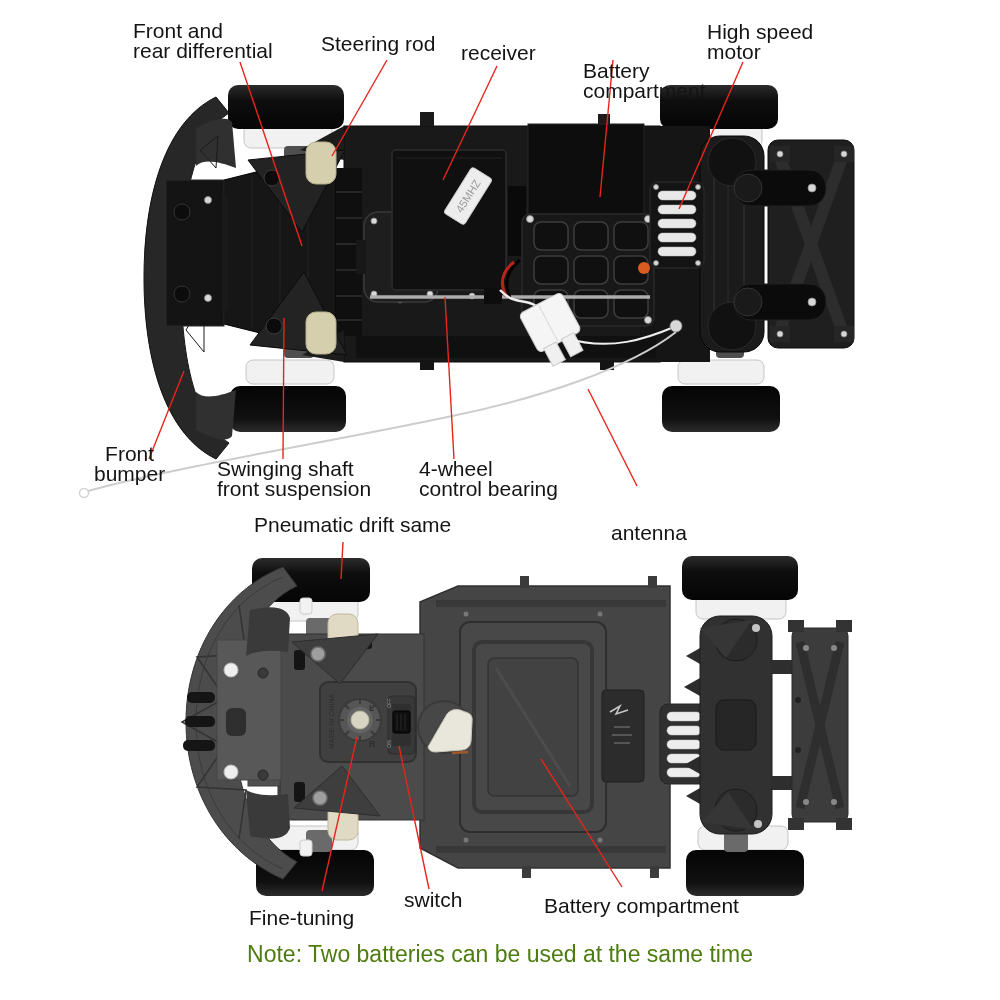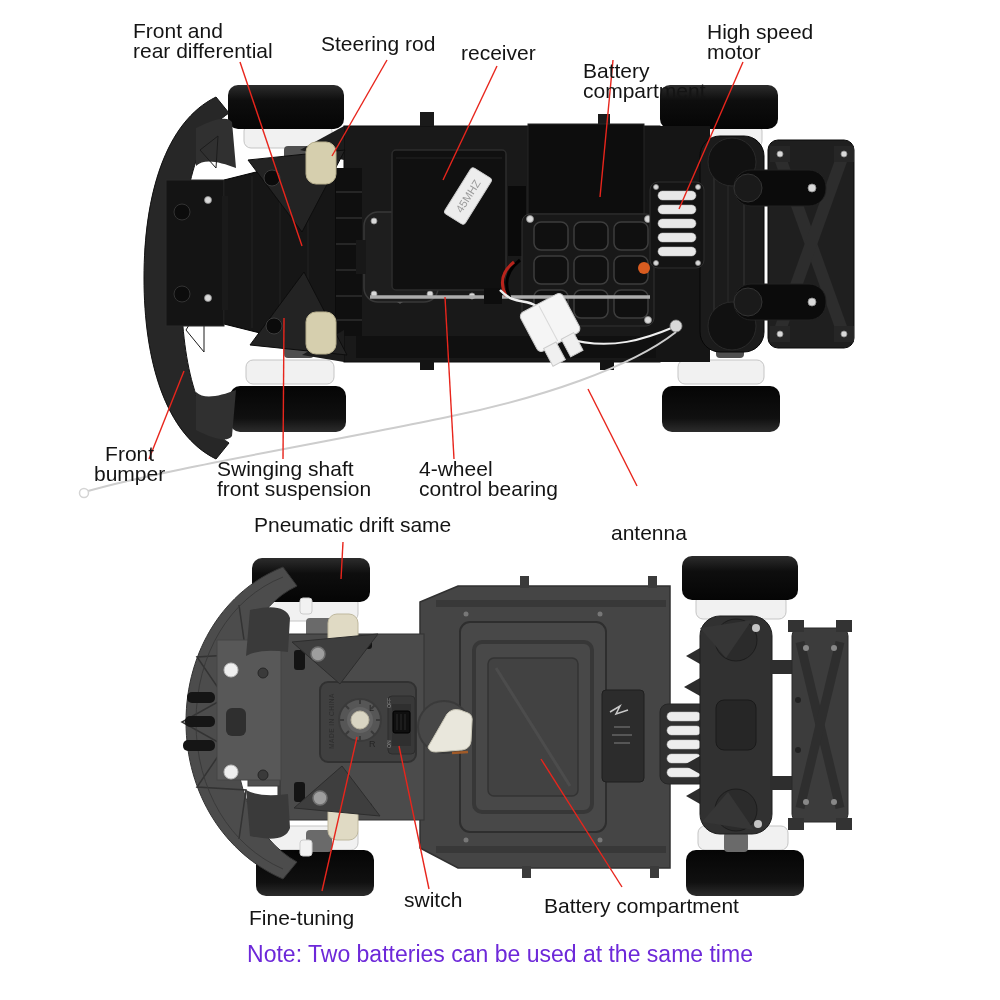--- a/index.html
+++ b/index.html
@@ -1,20 +1,20 @@
 <!DOCTYPE html>
 <html><head>
 <meta charset="utf-8">
 <style>
   html,body{margin:0;padding:0;background:#ffffff;}
   .scene{position:relative;width:1000px;height:1000px;background:#ffffff;overflow:hidden;
          font-family:"Liberation Sans",sans-serif;}
   svg.layer{position:absolute;}
   .label{position:absolute;font-size:21px;line-height:19.5px;color:#141414;white-space:pre-line;}
-  .note{position:absolute;left:0;top:941px;width:1000px;text-align:center;font-size:23px;color:#6d28d9;}
+  .note{position:absolute;left:0;top:941px;width:1000px;text-align:center;font-size:23px;color:#4d7c0f;}
   svg text{font-family:"Liberation Sans",sans-serif;}
   .leader{stroke:#e8251c;stroke-width:1.4;fill:none;}
   .screw{fill:#d9d9d9;stroke:#8a8a8a;stroke-width:0.8;}
   .screw-dark{fill:#3a3a3a;stroke:#262626;stroke-width:1;}
 </style>
 </head>
 <body>
 
 <div class="scene">
 

